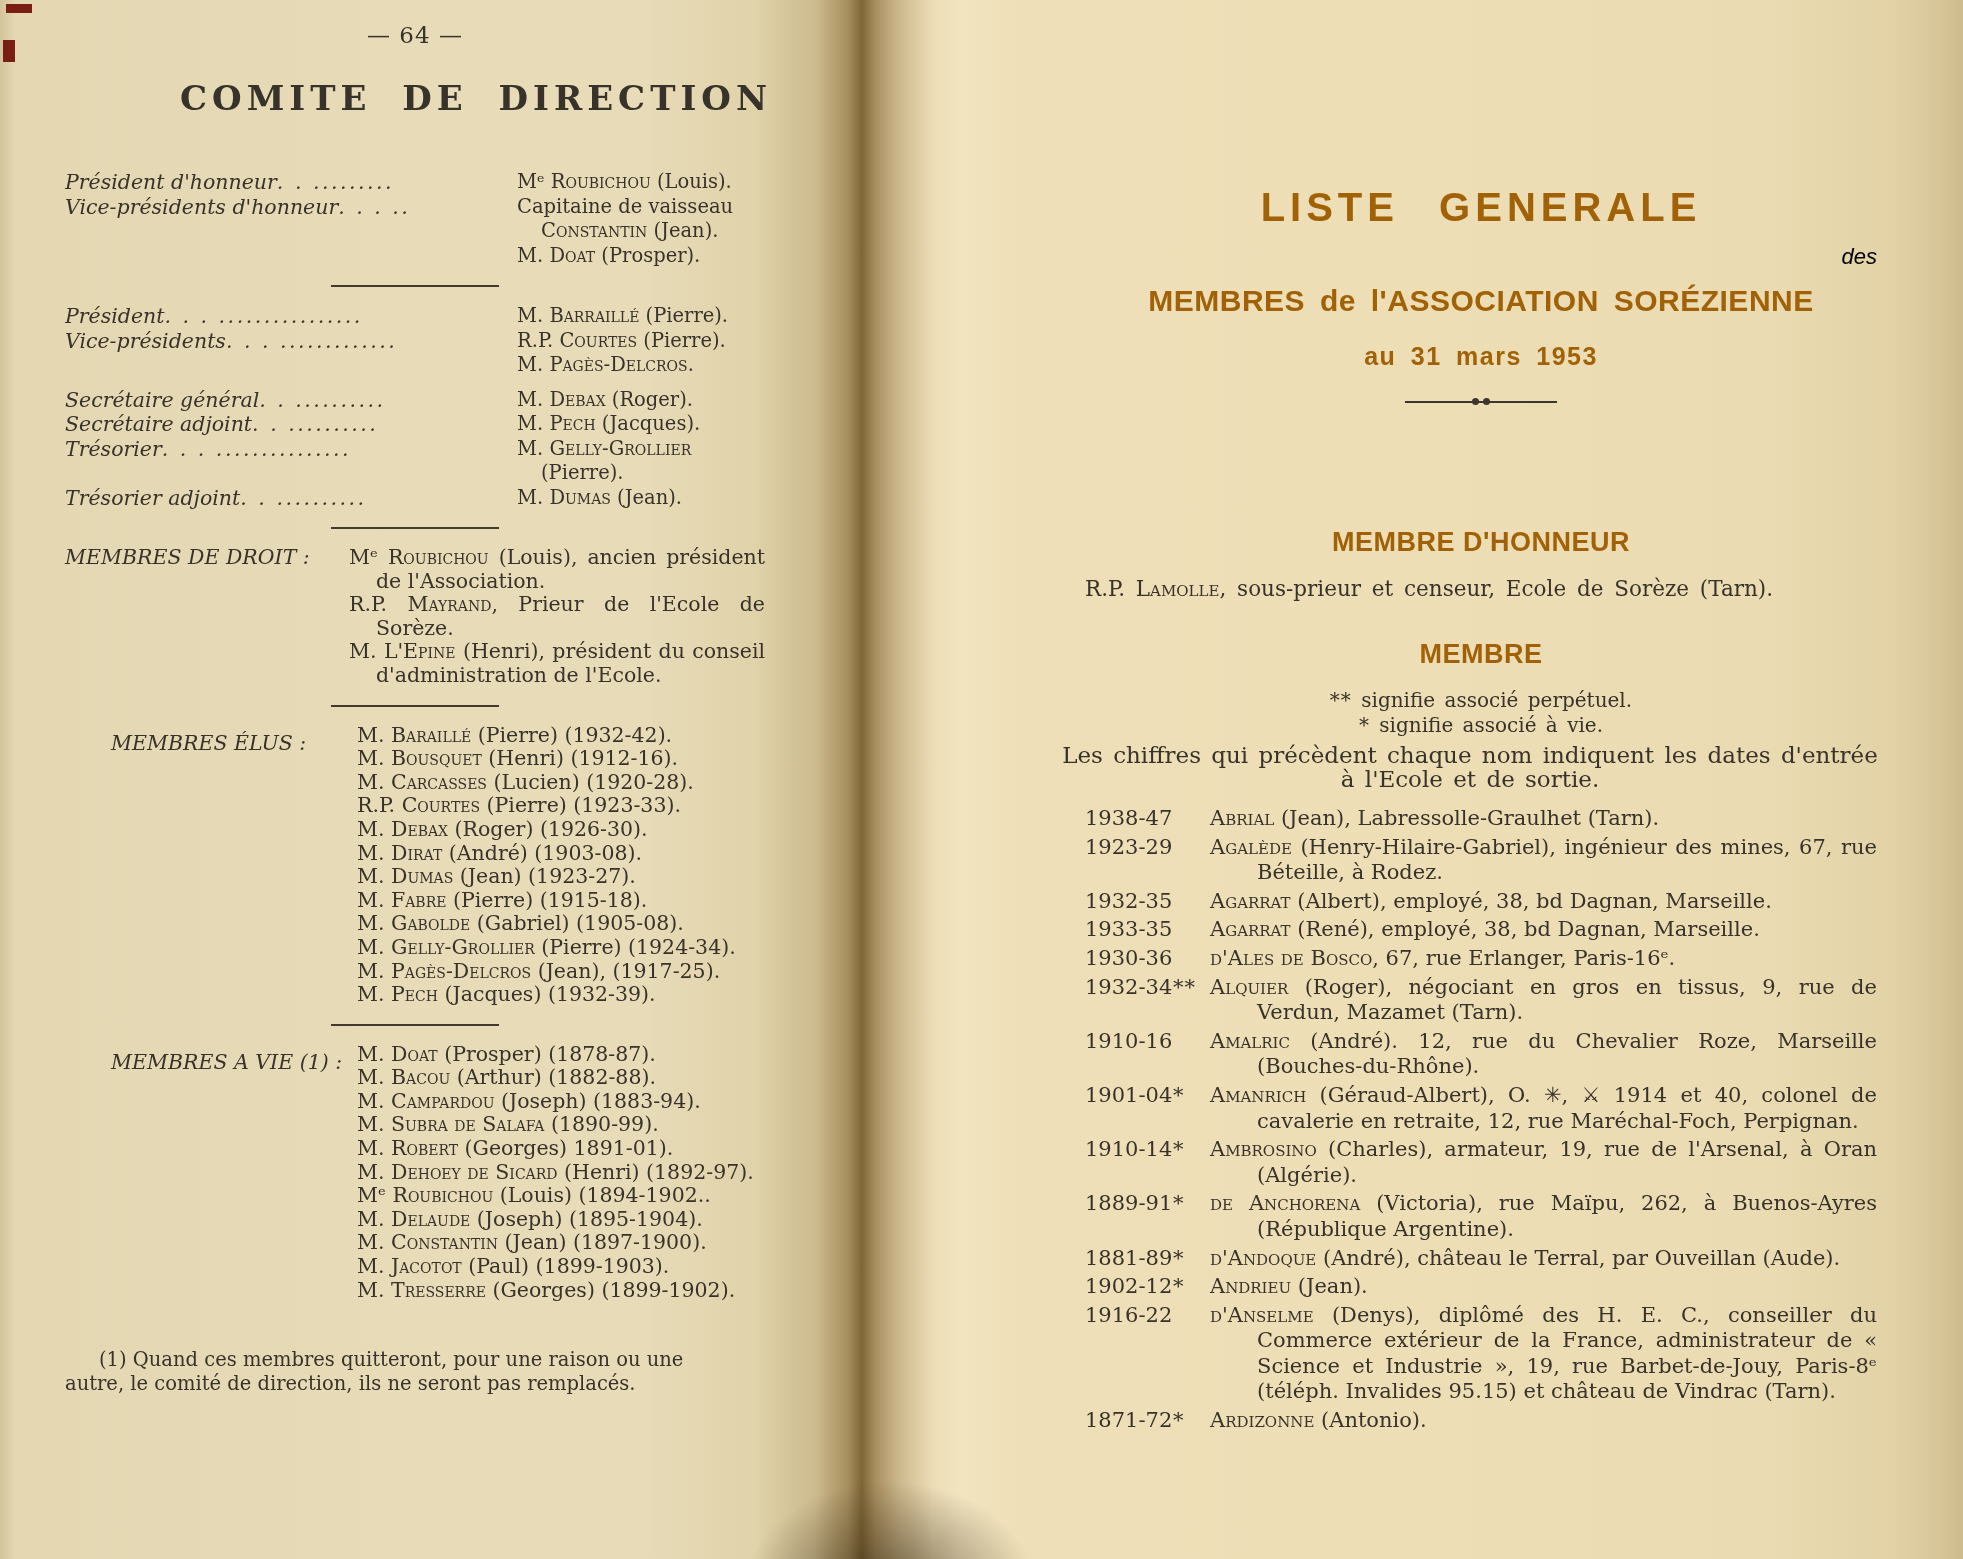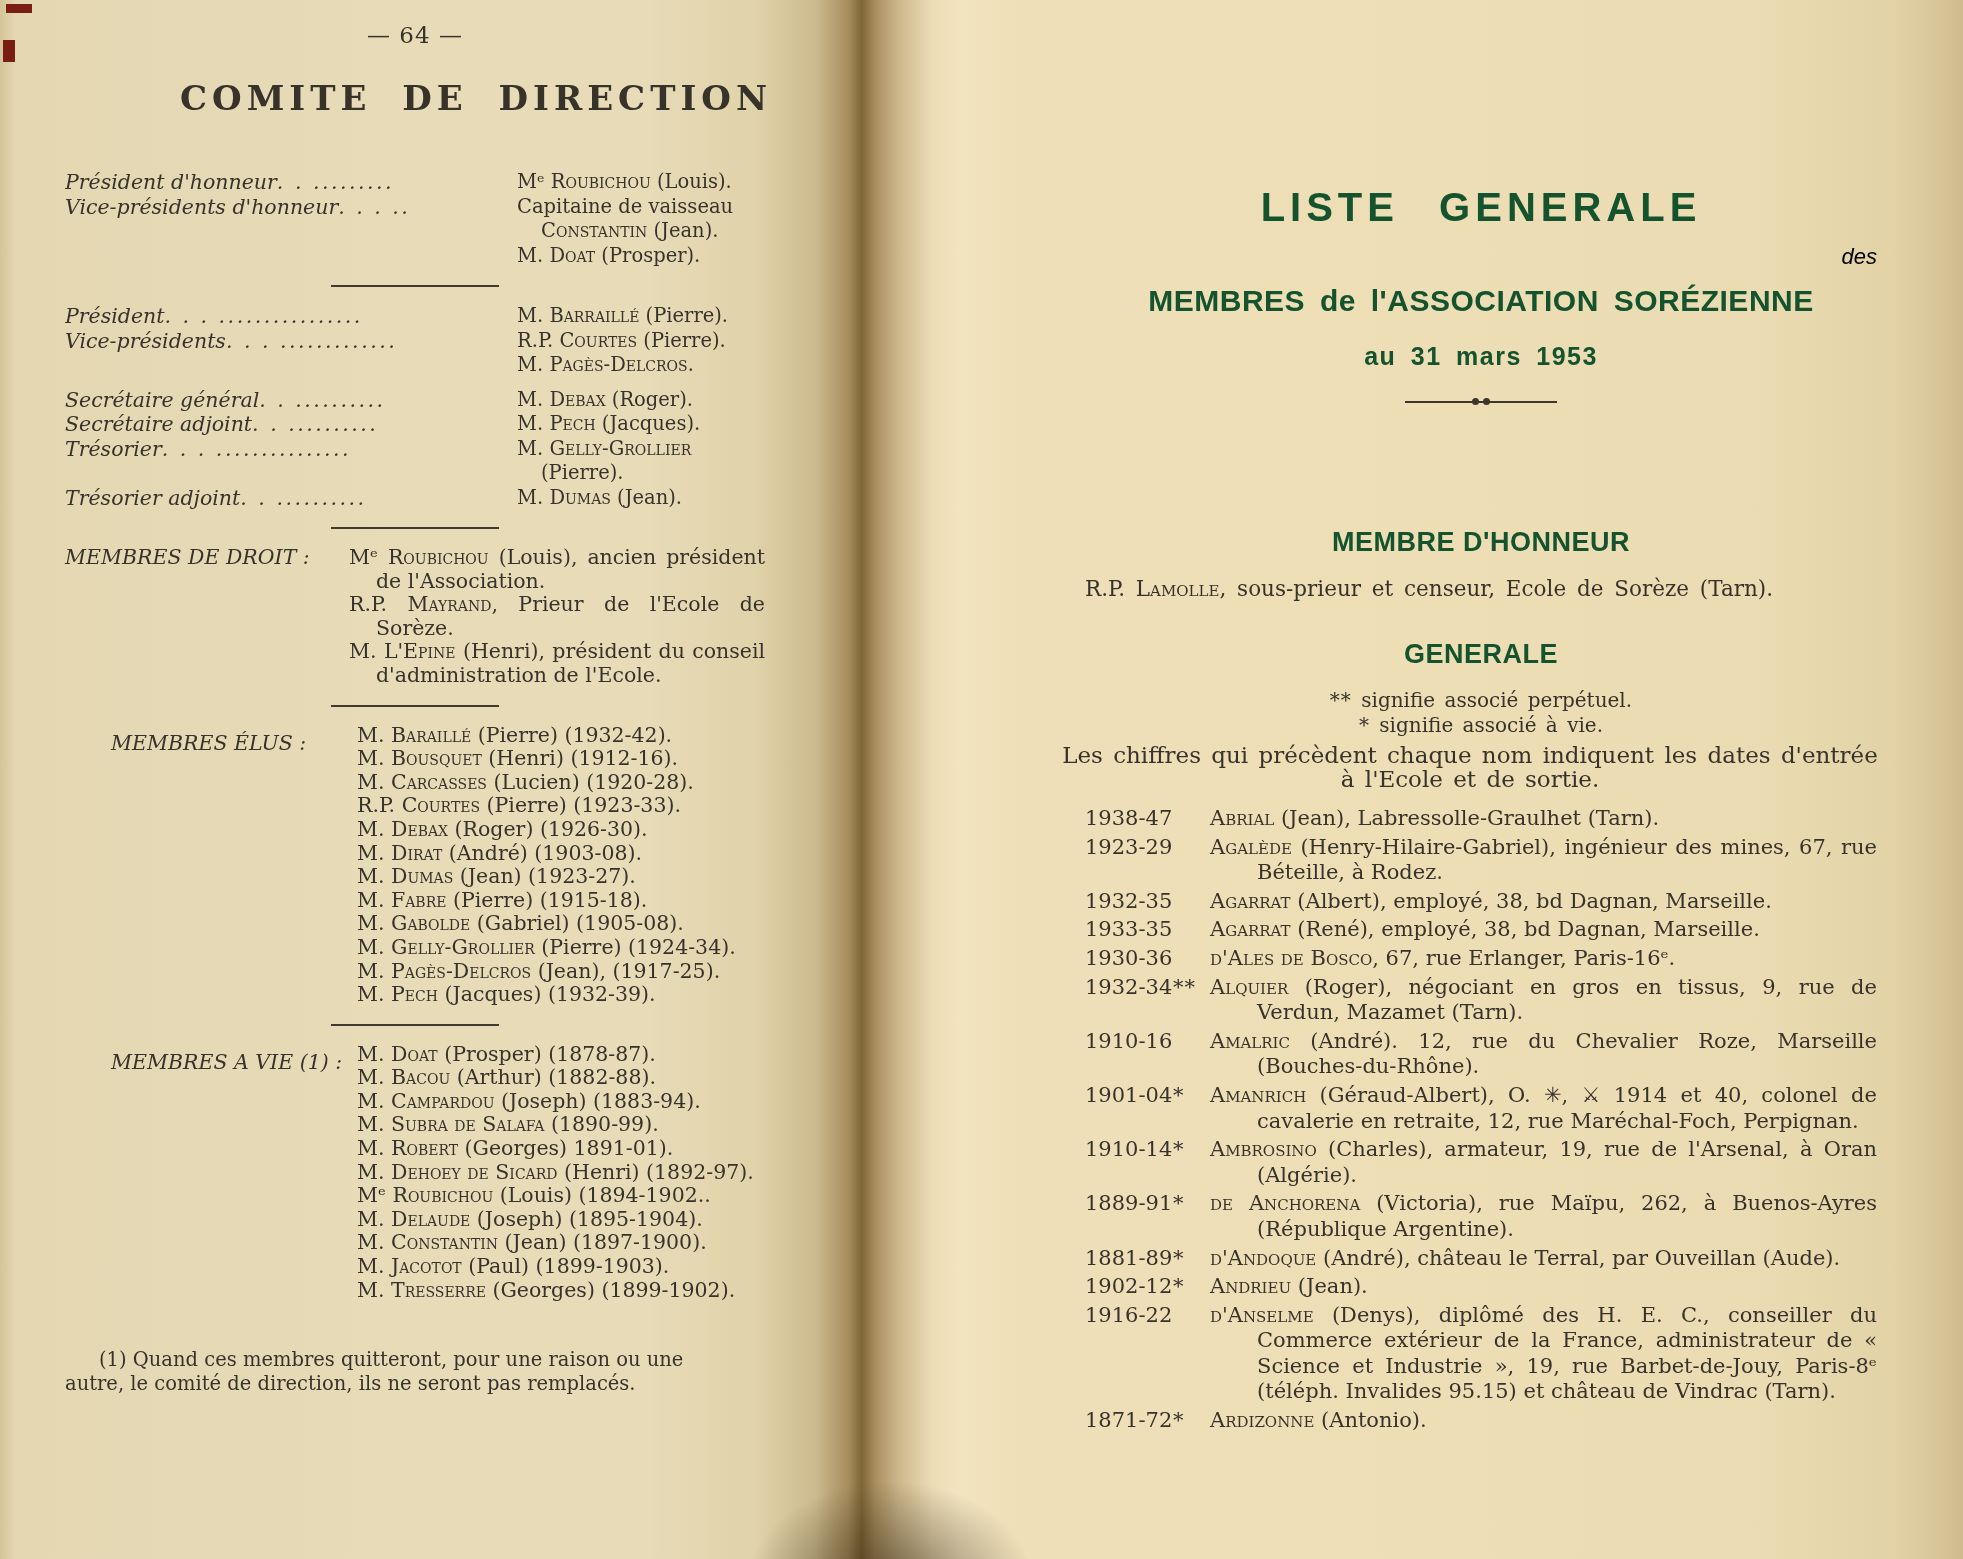--- a/index.html
+++ b/index.html
@@ -36,21 +36,21 @@
   .sec-label.ind { padding-left:46px; width:292px;margin-top:8px; }
   .sec-entries { flex:1; min-width:0; }
   .entry { margin:0; padding-left:27px; text-indent:-27px; }
   .entry.j { text-align:justify; }
   .footnote { font-size:19.5px; line-height:24px; margin:46px 0 0 0; width:655px;
     text-indent:34px; }
   .sc { font-variant:small-caps; }
 
   
   .page-right { position:absolute; left:1085px; top:185px; width:792px; }
-  .sansb { font-family:"Liberation Sans", sans-serif; font-weight:bold; color:#14532d; }
+  .sansb { font-family:"Liberation Sans", sans-serif; font-weight:bold; color:#a16207; }
   .rt1 { text-align:center; font-size:40px; letter-spacing:5px; word-spacing:24px; margin:0; white-space:nowrap; }
   .rt2 { text-align:right; font-family:"Liberation Sans",sans-serif; font-size:22px; margin:14px 0 0 0; color:#000000;font-style:italic; }
   .rt3 { text-align:center; font-size:30px; letter-spacing:.5px; word-spacing:6px; margin:14px 0 0 0; white-space:nowrap; }
   .rt4 { text-align:center; font-size:25px; letter-spacing:1.5px; word-spacing:6px; margin:24px 0 0 0; }
   .orn { width:152px; height:2px; background:#3c362c; margin:30px auto 0; position:relative; }
   .orn b { position:absolute; top:-3px; width:7px; height:7px; border-radius:50%; background:#3c362c; }
   .orn b.d1 { left:calc(50% - 9px); } .orn b.d2 { left:calc(50% + 2px); }
   .rhead1 { text-align:center; font-size:27px; letter-spacing:.5px; margin:124px 0 0 0; }
   .lamolle { font-size:21.5px; margin:18px 0 0 0; word-spacing:4px; }
   .rhead2 { text-align:center; font-size:27px; letter-spacing:.5px; margin:38px 0 0 0; }
@@ -223,21 +223,21 @@
   <h3 class="rt4 sansb">au 31 mars 1953</h3>
 
   <div class="orn">
       <b class="d1"></b>
       <b class="d2"></b>
     </div>
 
   <h3 class="rhead1 sansb">MEMBRE D'HONNEUR</h3>
   <p class="lamolle"><span>R.P. </span><span class="sc">Lamolle</span><span>, sous-prieur et censeur, Ecole de Sorèze (Tarn).</span></p>
 
-  <h3 class="rhead2 sansb">GENERALE</h3>
+  <h3 class="rhead2 sansb">MEMBRE</h3>
 
   <div class="legend">
 
       <p><span class="st">**</span> <span>signifie associé perpétuel.</span></p>
 
       <p><span class="st">*</span> <span>signifie associé à vie.</span></p>
     </div>
 
   <div class="note">
     <p>Les chiffres qui précèdent chaque nom indiquent les dates d'entrée</p>

